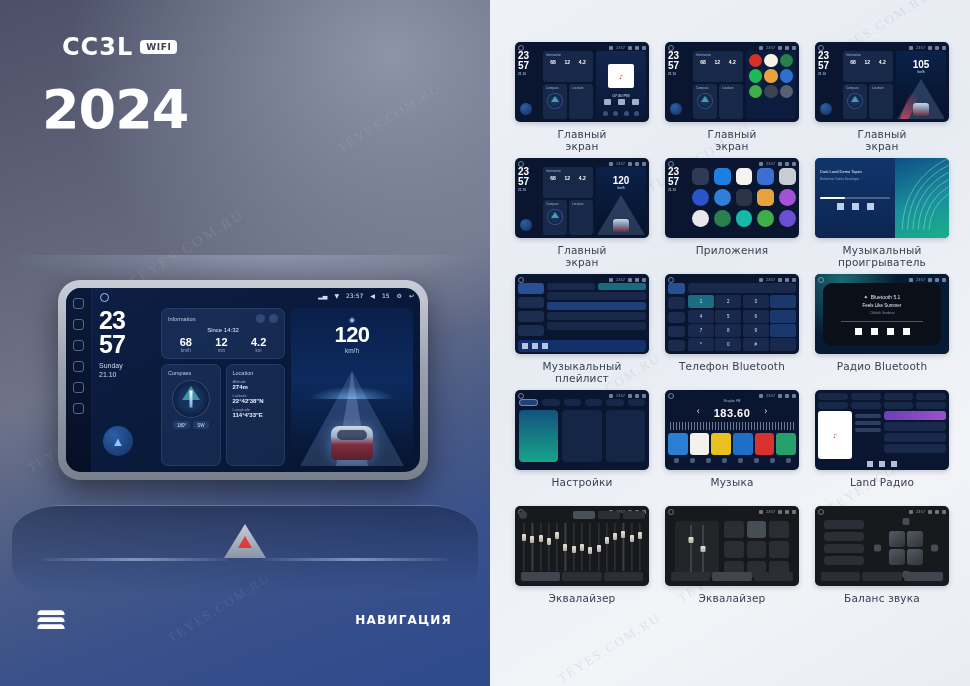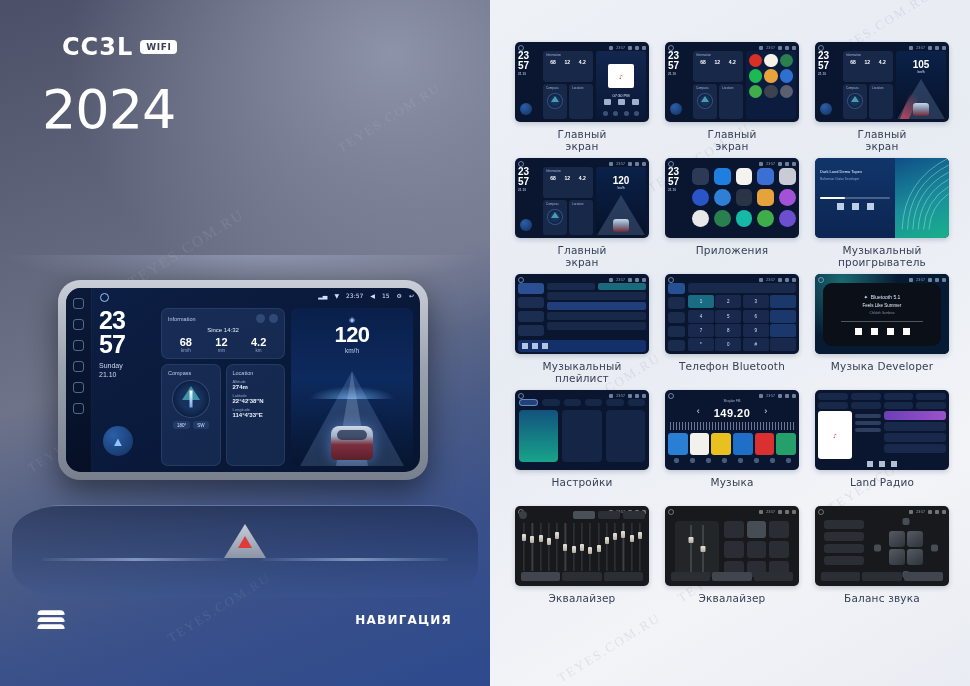--- a/index.html
+++ b/index.html
@@ -40,21 +40,21 @@
     font-family: "DejaVu Sans", sans-serif;
   }
   .logo-badge {
     background: #ffffff; color: #3a4057; font-size: 9px; font-weight: bold;
     letter-spacing: 0.6px; padding: 2px 6px; border-radius: 4px;
     font-family: "DejaVu Sans", sans-serif;
   }
 
   .hero-headline { position: absolute; top: 82px; left: 42px; }
   .hl-year {
-    color: #fff; font-size: 54px; font-weight: normal; line-height: 1.05;
+    color: #fff; font-size: 54px; font-weight: bold; line-height: 1.05;
     letter-spacing: -1px; font-family: "DejaVu Sans", sans-serif; text-align: center;
   }
   .hl-1, .hl-2 {
     color: #fff; font-size: 37px; font-weight: bold; line-height: 1.13;
     letter-spacing: -0.5px; font-family: "DejaVu Sans", sans-serif;
   }
 
   
   .dash {
     position: absolute; left: 0; top: 255px; width: 490px; height: 431px;
@@ -1014,21 +1014,21 @@
             <div class="bm-sub">Childish Gambino</div>
             <div class="bm-prog"></div>
             <div class="bm-ctl">
               <i></i>
               <i></i>
               <i></i>
               <i></i>
             </div>
           </div>
         </div>
-        <div class="tile-label">Музыка Developer</div>
+        <div class="tile-label">Радио Bluetooth</div>
       </div>
 
       <div class="tile">
         <div class="shot">
           <div class="mini-bar">
               <div class="mb-l"></div>
             <div class="mb-r">
                 <i></i>
                 <b>23:57</b>
                 <i></i>
@@ -1064,21 +1064,21 @@
                 <b>23:57</b>
                 <i></i>
                 <i></i>
                 <i></i>
               </div>
             </div>
           <div class="rd">
             <div class="rd-lab">Shaylan FM</div>
             <div style="display:flex;align-items:center;justify-content:center;gap:14px;">
               <span style="color:#dce8fa;font-size:9px">‹</span>
-              <span class="rd-freq">149.20</span>
+              <span class="rd-freq">183.60</span>
               <span style="color:#dce8fa;font-size:9px">›</span>
             </div>
             <div class="rd-scale"></div>
             <div class="rd-presets">
               <i style="background:#2a7fd4"></i>
               <i style="background:#f3f1ec"></i>
               <i style="background:#e8c020"></i>
               <i style="background:#1f6fc9"></i>
               <i style="background:#d93030"></i>
               <i style="background:#25a06a"></i>

